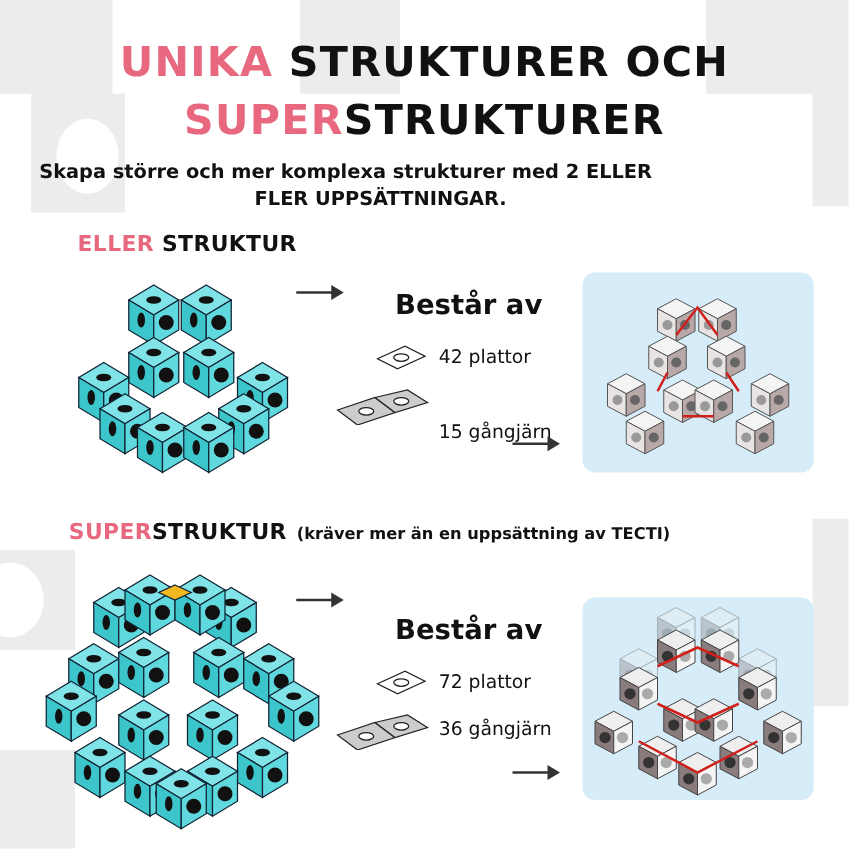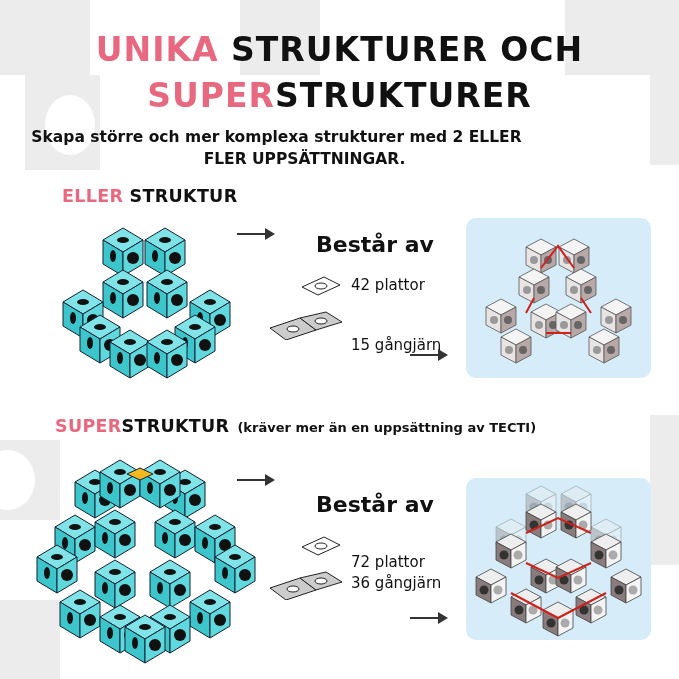--- a/index.html
+++ b/index.html
@@ -142,21 +142,21 @@
 </svg>
 
 <div class="arrow" style="left:237px;top:479px;width:30px;"></div>
 
 <div class="abs consists" style="left:316px;top:492px;">Består av</div>
 
 <svg class="abs" style="left:300px;top:535px;" width="42" height="22" viewBox="0 0 42 22">
   <polygon points="2,12 24,2 40,10 18,20" fill="#fff" stroke="#222" stroke-width="1"></polygon>
   <ellipse cx="21" cy="11" rx="6" ry="3" fill="none" stroke="#222" stroke-width="1"></ellipse>
 </svg>
-<div class="abs item" style="left:351px;top:553px;">72 plattor</div>
+<div class="abs item" style="left:351px;top:536px;">72 plattor</div>
 
 <svg class="abs" style="left:268px;top:570px;" width="76" height="30" viewBox="0 0 76 30">
   <polygon points="2,18 32,8 48,20 18,30" fill="#ccc" stroke="#222" stroke-width="1"></polygon>
   <polygon points="32,8 58,2 74,12 48,20" fill="#ccc" stroke="#222" stroke-width="1"></polygon>
   <ellipse cx="25" cy="19" rx="6" ry="3" fill="#fff" stroke="#222" stroke-width="1"></ellipse>
   <ellipse cx="53" cy="11" rx="6" ry="3" fill="#fff" stroke="#222" stroke-width="1"></ellipse>
 </svg>
 <div class="abs item" style="left:351px;top:574px;text-align:right;">36 gångjärn</div>
 
 <div class="arrow" style="left:410px;top:617px;width:30px;"></div>

